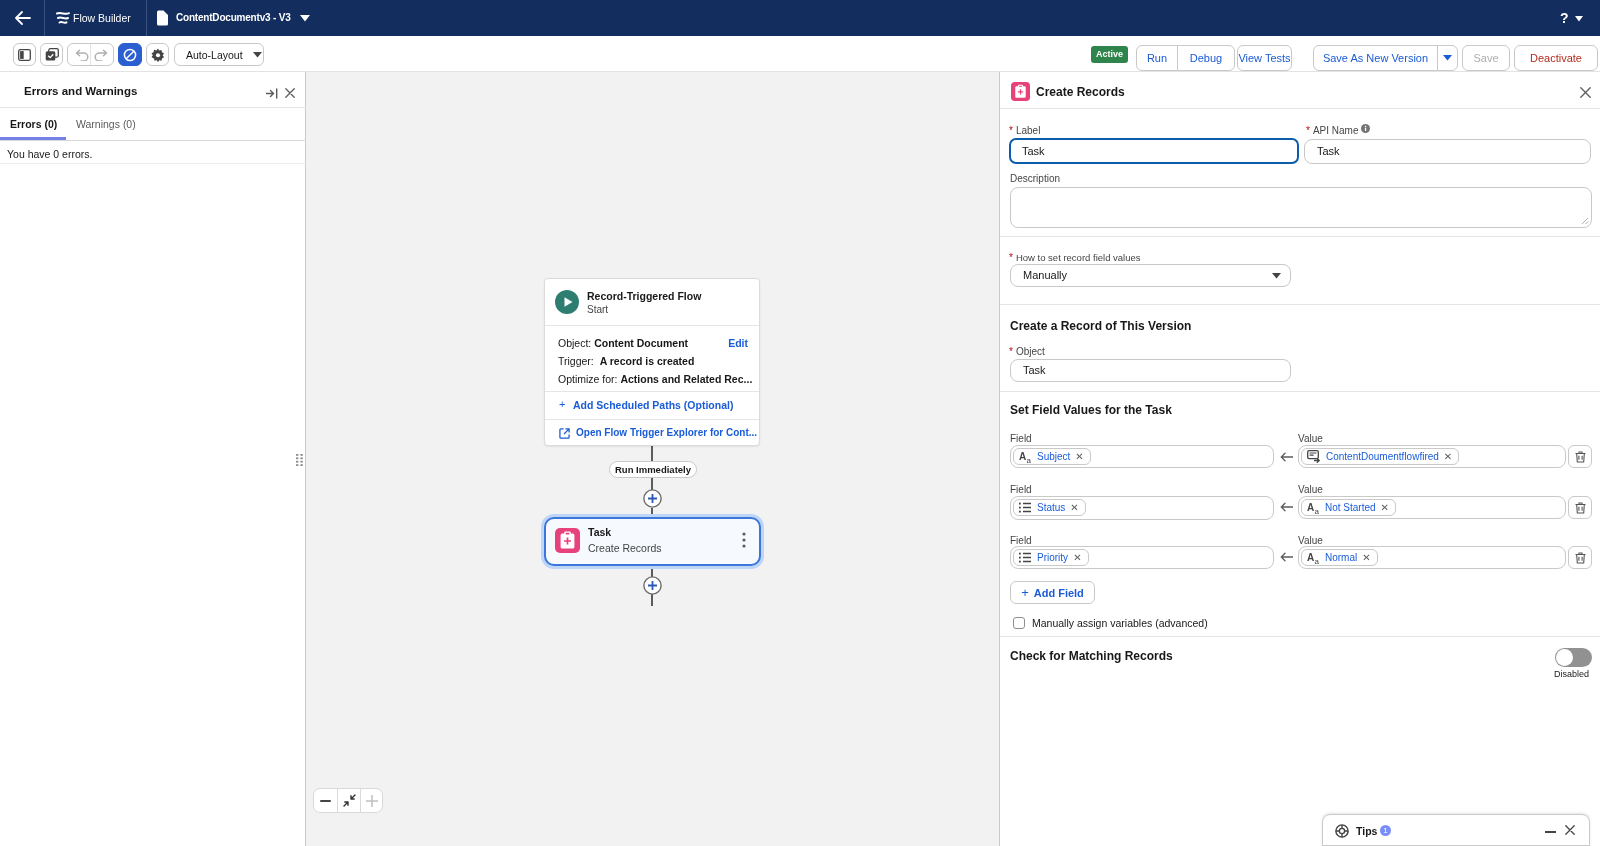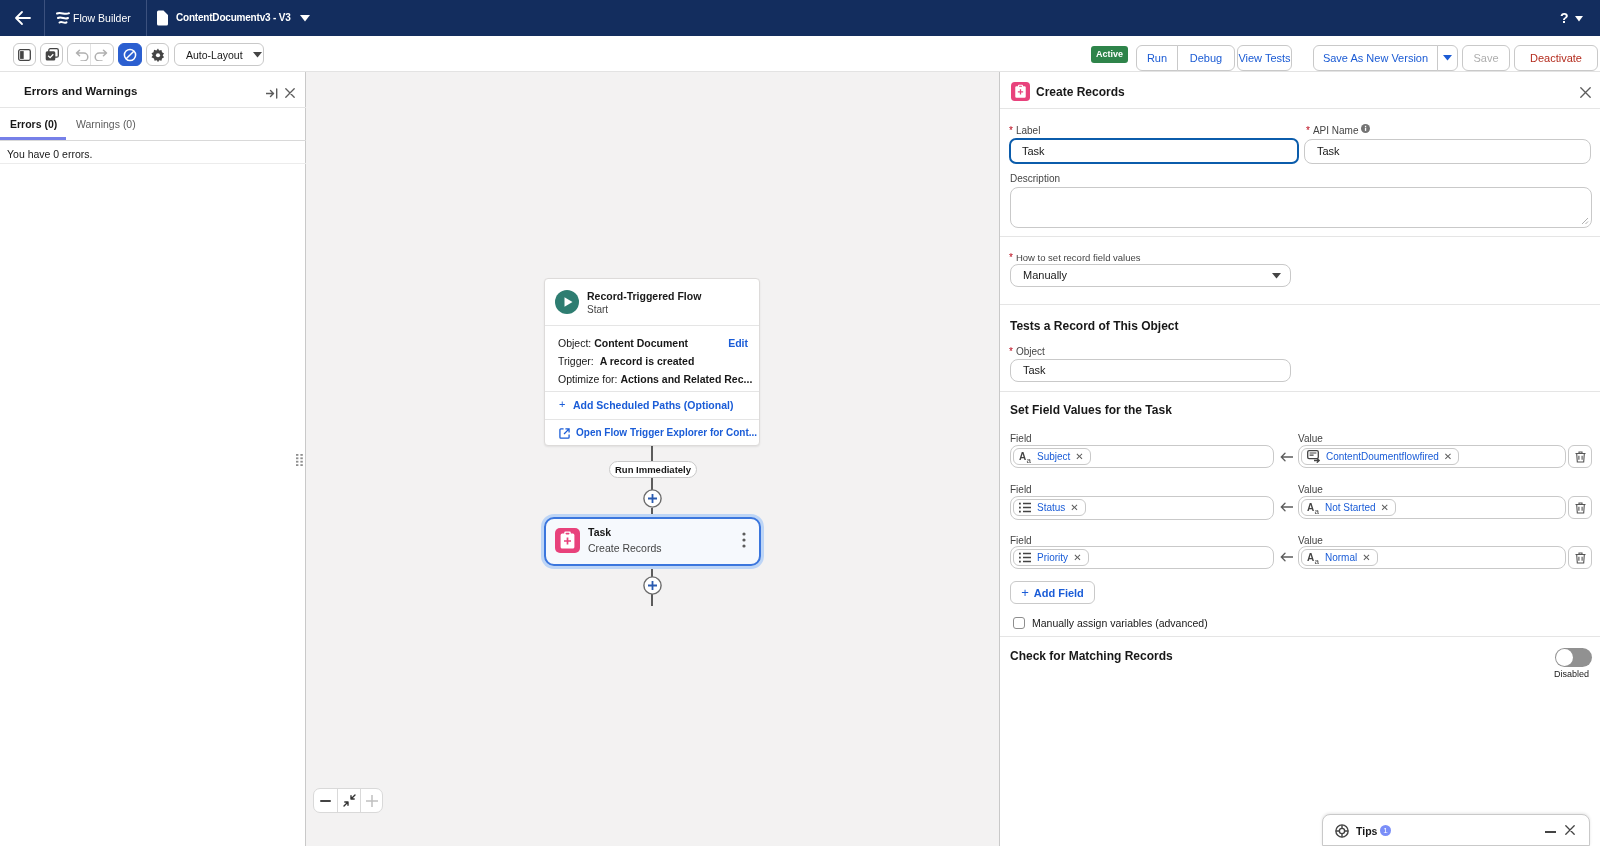--- a/index.html
+++ b/index.html
@@ -253,21 +253,21 @@
   </div>
 
   <div class="hr" style="top:164px"></div>
   <div class="lbl req" style="left:9px;top:180px;font-size:9.5px">How to set record field values</div>
   <div class="inp" style="left:10px;top:192px;width:281px;height:23px;line-height:21px;padding-left:12px">Manually</div>
   <svg class="abs" style="left:272px;top:201px" width="9" height="6" viewBox="0 0 9 6">
       <path d="M0 0h9L4.5 5.5Z" fill="#444"></path>
     </svg>
 
   <div class="hr" style="top:232px"></div>
-  <div class="sechead" style="left:10px;top:247px">Tests a Record of This Object</div>
+  <div class="sechead" style="left:10px;top:247px">Create a Record of This Version</div>
   <div class="lbl req" style="left:9px;top:274px">Object</div>
   <div class="inp" style="left:10px;top:287px;width:281px;height:23px;line-height:21px;padding-left:12px">Task</div>
 
   <div class="hr" style="top:319px"></div>
   <div class="sechead" style="left:10px;top:331px">Set Field Values for the Task</div>
 
   <div class="lbl" style="left:10px;top:361px">Field</div>
   <div class="lbl" style="left:298px;top:361px">Value</div>
   <div class="inp" style="left:10px;top:373px;width:264px;height:23px"><span class="pill"><svg width="13" height="12" viewBox="0 0 13 12">
           <text x="0" y="9" font-size="10" font-weight="600" fill="#444">A</text>

